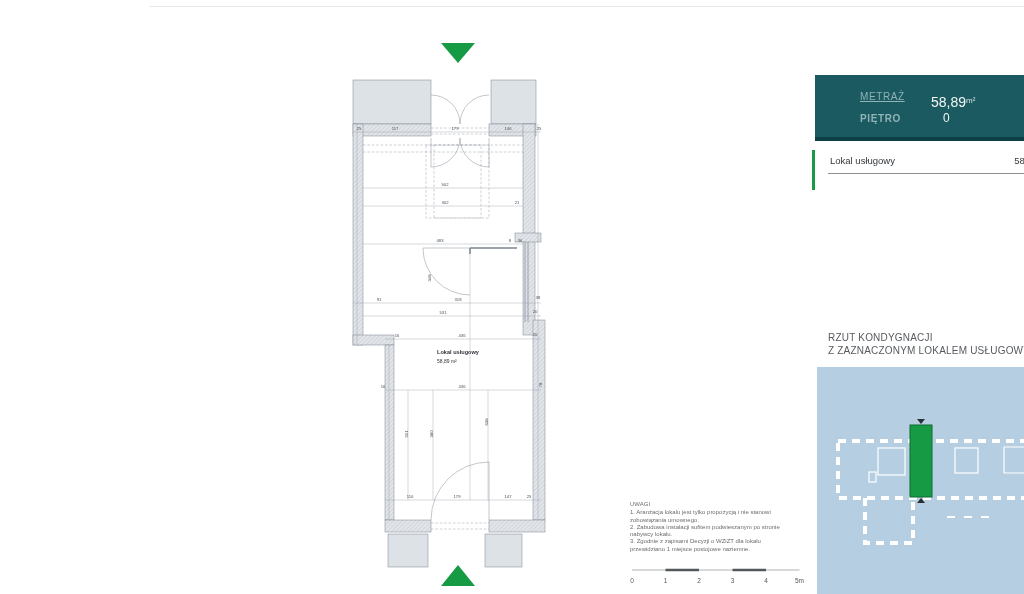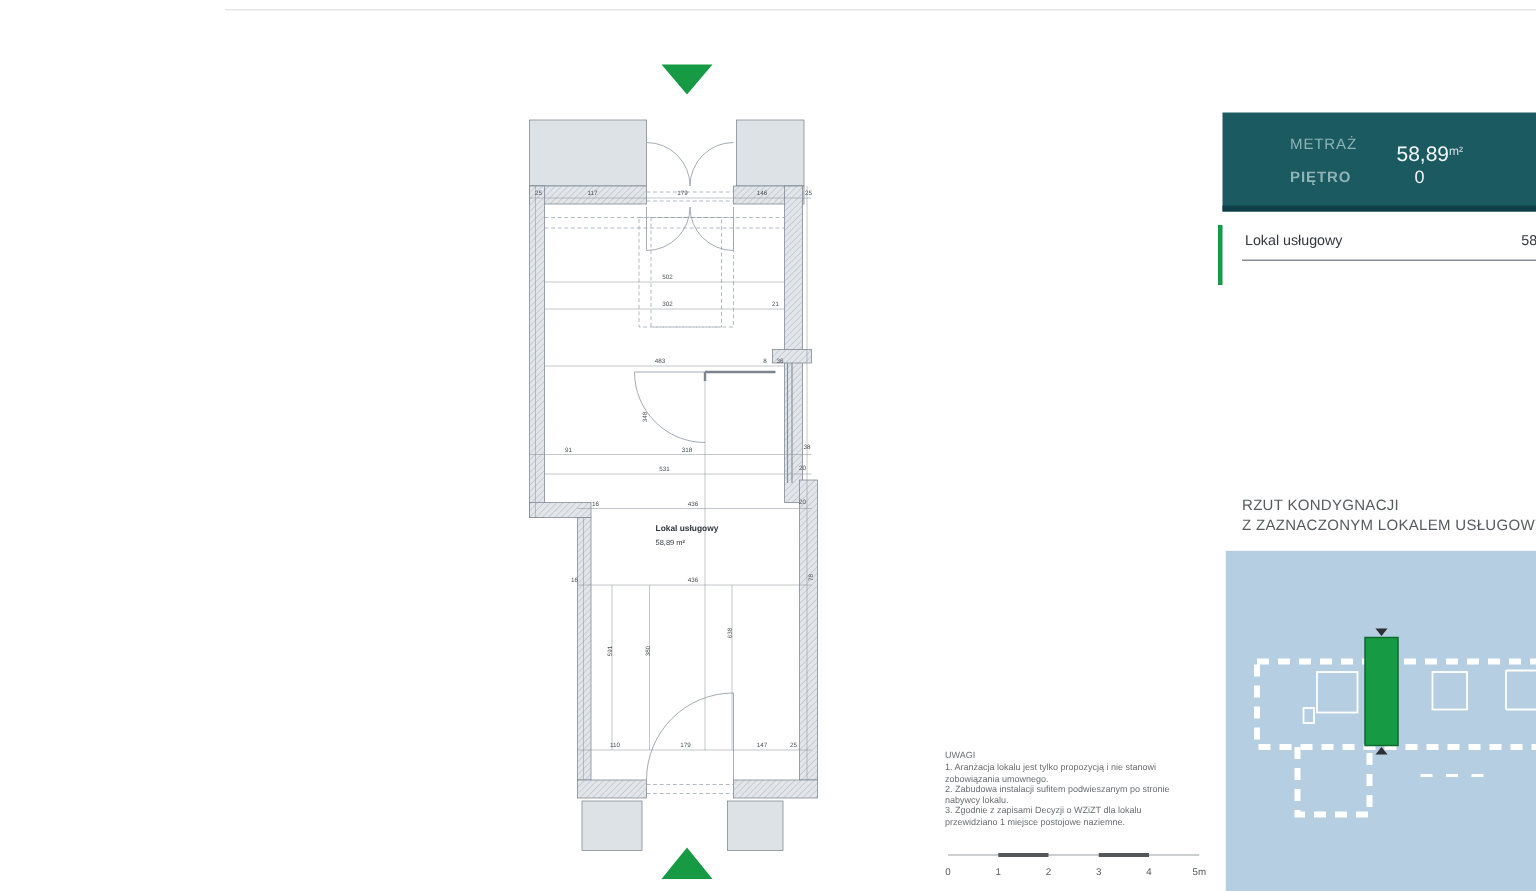--- a/index.html
+++ b/index.html
@@ -13,21 +13,21 @@
   .plan-svg { position:absolute; left:345px; top:30px; width:215px; height:564px; }
   .plan-svg text.dim { font-family:"Liberation Sans", sans-serif; font-size:4.2px; fill:#4a4f55; text-anchor:middle; }
   .plan-svg text.room-label { font-family:"Liberation Sans", sans-serif; font-size:5.6px; font-weight:bold; fill:#30343a; text-anchor:start; }
   .plan-svg text.room-area { font-family:"Liberation Sans", sans-serif; font-size:5px; fill:#30343a; text-anchor:start; }
 
   
   .info-panel { position:absolute; left:815px; top:75px; width:209px; height:66px;
                 background:var(--panel-teal,#1b5a61); border-bottom:4px solid var(--panel-teal-dark,#0e3f47); }
   .info-label { position:absolute; color:#8fb3b6; font-size:10px; letter-spacing:0.6px; }
   .info-value { position:absolute; color:#f2f6f6; }
-  .metraz-label { left:45px; top:16px; }
+  .metraz-label { left:45px; top:16px;text-decoration:underline; }
   .pietro-label { left:45px; top:38px;font-weight:bold; }
   .metraz-value { left:116px; top:19px; font-size:14px; }
   .metraz-unit  { font-size:8px; vertical-align:4px; color:#d8e3e4; }
   .pietro-value { left:128px; top:36px; font-size:12px; }
 
   .accent-bar { position:absolute; left:812px; top:150px; width:3px; height:40px; background:var(--accent-green,#169a44); }
   .unit-row { position:absolute; left:828px; top:152px; width:210px; height:22px; border-bottom:1px solid #8a8f93; }
   .unit-row-label { position:absolute; left:2px; top:3px; font-size:9.5px; color:#33373b; }
   .unit-row-value { position:absolute; right:0px; top:3px; font-size:9.5px; color:#33373b; }
 

